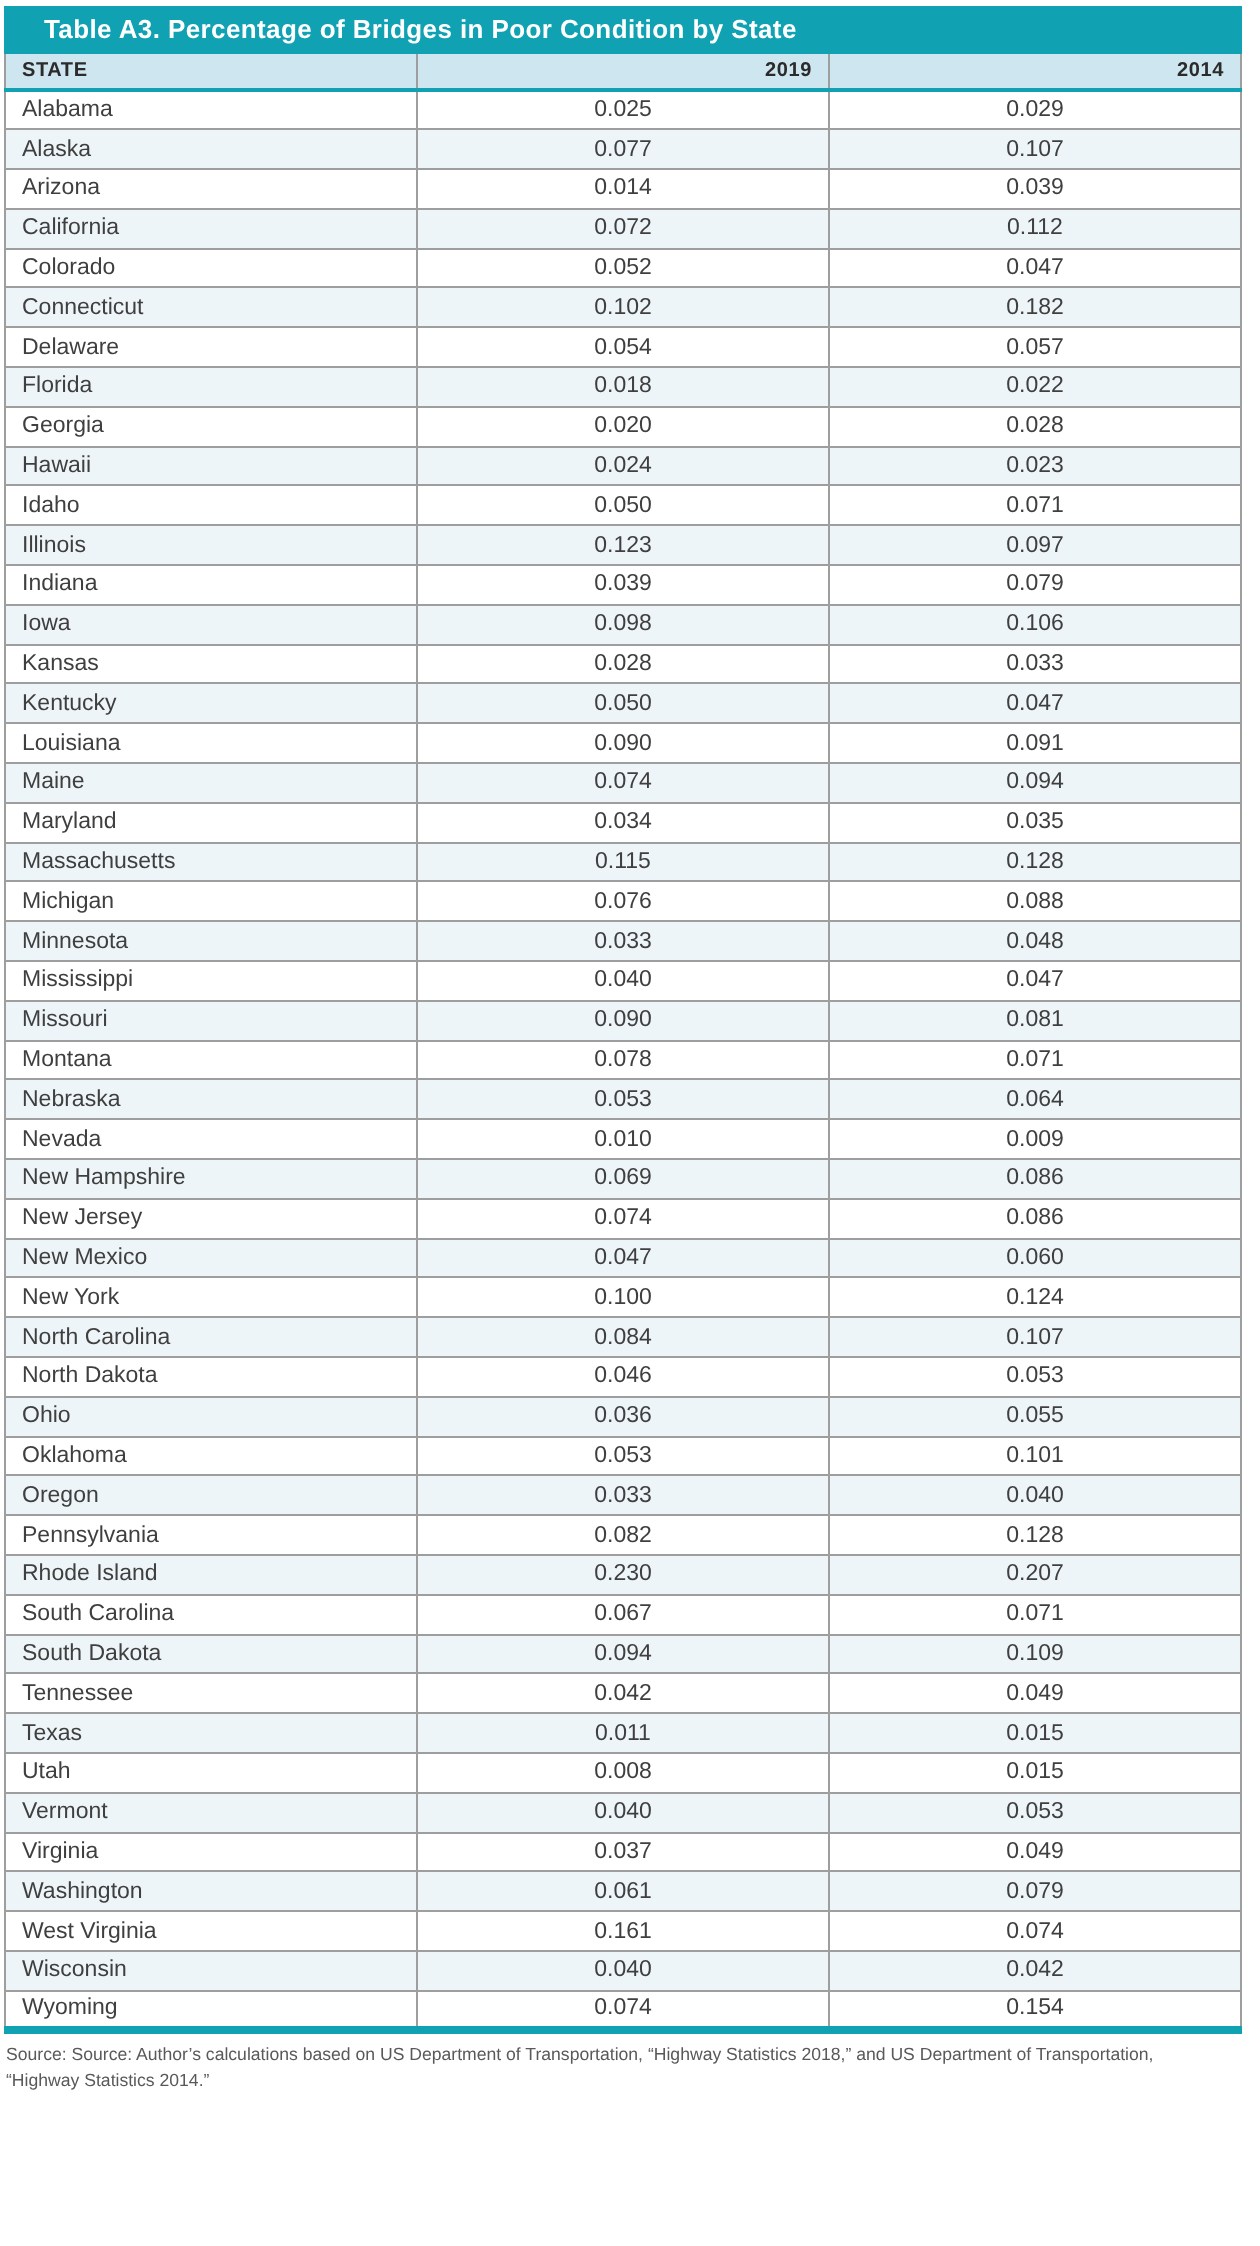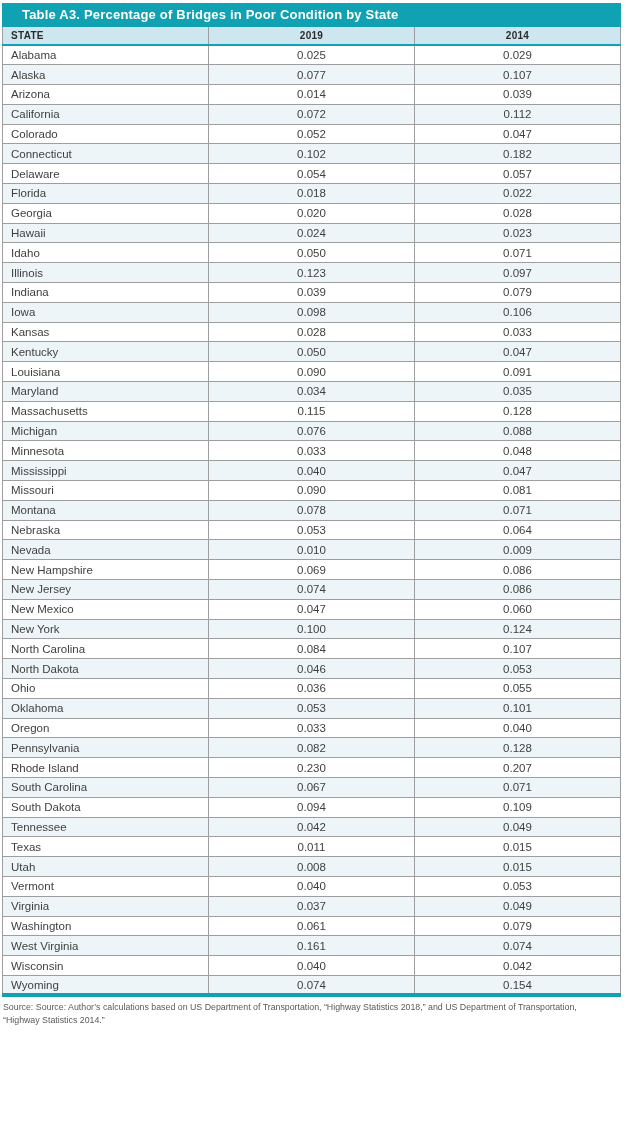--- a/index.html
+++ b/index.html
@@ -33,21 +33,21 @@
   th {
     background: var(--header-row-bg, #cde6ef);
     border-left: 1px solid var(--border-gray, #9e9e9e);
     border-right: 1px solid var(--border-gray, #9e9e9e);
     border-bottom: 2px solid var(--accent-teal, #10a1b3);
     font-size: 10px;
     font-weight: bold;
     color: #2b2b2b;
     height: 18px;
     padding: 0 8px;
-    text-align: center;
+    text-align: right;
     letter-spacing: 0.3px;
   }
   th.state-col { text-align: left; margin-left: 48px; }
 
   td {
     border: 1px solid var(--border-gray, #9e9e9e);
     font-size: 11.5px;
     color: var(--body-text, #3f3f3f);
     height: 19.8px;
     padding: 0 8px;
@@ -166,20 +166,25 @@
     <td class="state-cell">Kentucky</td>
     <td>0.050</td>
     <td>0.047</td>
   </tr>
         <tr>
     <td class="state-cell">Louisiana</td>
     <td>0.090</td>
     <td>0.091</td>
   </tr>
         <tr>
+    <td class="state-cell">Maine</td>
+    <td>0.074</td>
+    <td>0.094</td>
+  </tr>
+        <tr>
     <td class="state-cell">Maryland</td>
     <td>0.034</td>
     <td>0.035</td>
   </tr>
         <tr>
     <td class="state-cell">Massachusetts</td>
     <td>0.115</td>
     <td>0.128</td>
   </tr>
         <tr>

